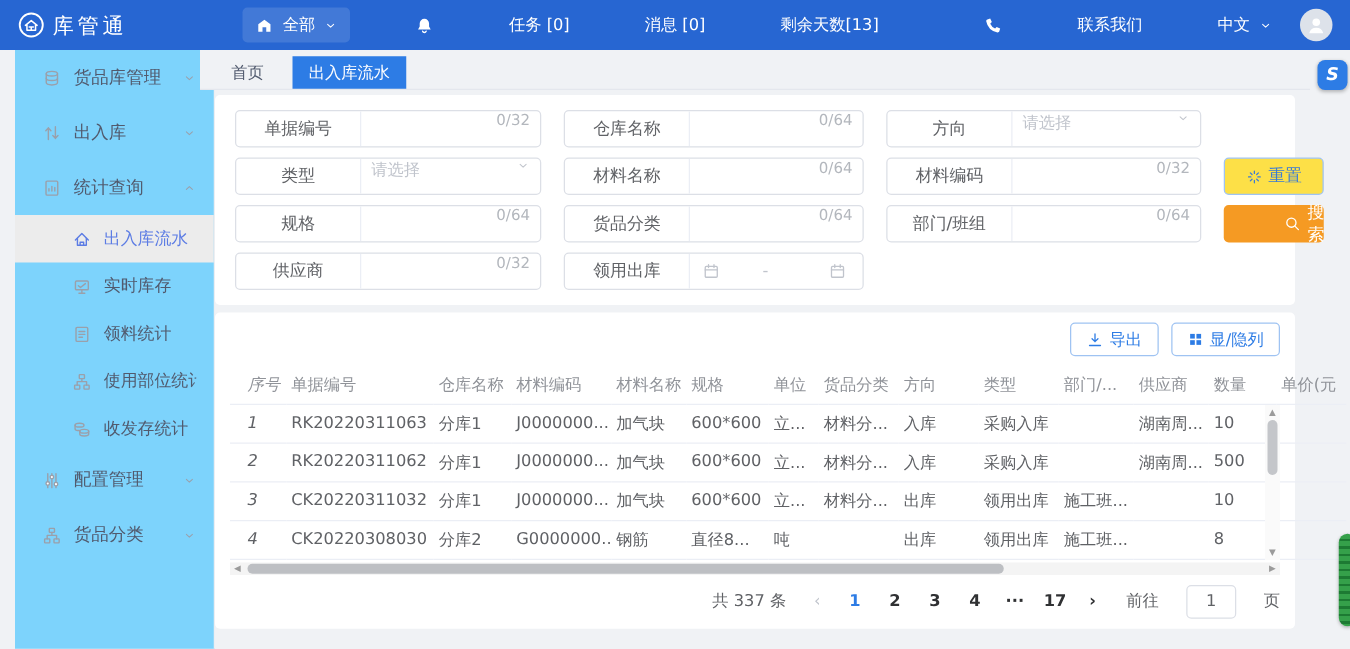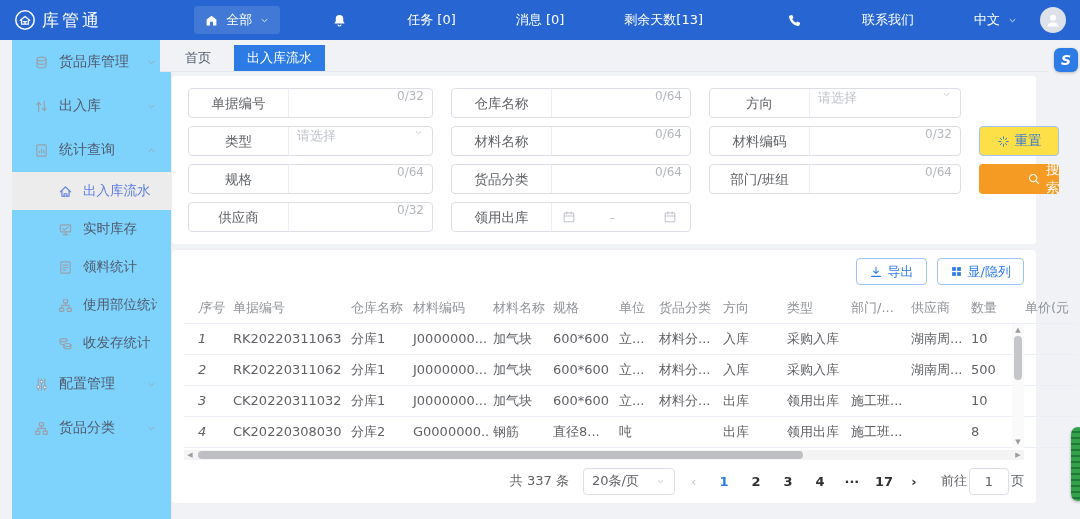--- a/index.html
+++ b/index.html
@@ -78,21 +78,21 @@
 
   
   .pagination{display:flex;align-items:center;justify-content:flex-end;gap:8px;margin-top:8px;font-size:13px;color:#606266;}
   .pg-total{margin-right:6px;}
   .pg-size{width:92px;height:27px;border:1px solid #dcdfe6;border-radius:4px;display:flex;align-items:center;
     padding:0 8px;color:#606266;cursor:pointer;gap:6px;}
   .pg-size .f-chev{margin-left:auto;}
   .pg-btn{min-width:22px;text-align:center;cursor:pointer;color:#303133;font-weight:bold;padding:0 2px;}
   .pg-btn.prev{color:#c0c4cc;font-weight:normal;}
   .pg-btn.page.active{color:var(--accent,#2d7ce5);}
-  .pg-goto{display:flex;align-items:center;gap:2px;margin-left:8px;}
+  .pg-goto{display:flex;align-items:center;gap:22px;margin-left:8px;}
   .pg-input{width:40px;height:27px;border:1px solid #dcdfe6;border-radius:4px;text-align:center;font-size:13px;
     color:#606266;font-family:inherit;}
 
   
   .float-s{position:absolute;top:48px;right:2px;width:24px;height:24px;background:var(--accent,#2d7ce5);
     border-radius:6px;color:#fff;font-weight:bold;font-style:italic;font-size:14px;display:flex;align-items:center;
     justify-content:center;cursor:pointer;box-shadow:0 1px 3px rgba(0,0,0,.25);}
   .float-green{position:absolute;right:-5px;bottom:18px;width:14px;height:74px;border-radius:7px;
     background:repeating-linear-gradient(180deg,#35a04a 0 4px,#1d7a33 4px 6px);box-shadow:0 1px 3px rgba(0,0,0,.3);}
 </style>
@@ -550,28 +550,20 @@
       </div>
 
       <div class="hscroll">
         <span class="arr">◀</span>
         <div class="h-thumb"></div>
         <span class="arr right">▶</span>
       </div>
 
       <div class="pagination">
         <span class="pg-total">共 337 条</span>
-        <div class="pg-size">
-          <span>20条/页</span>
-          <span class="f-chev icon" id="pgsize-chev">
-              <svg viewBox="0 0 16 16" width="11" height="11" fill="none" stroke="currentColor" stroke-width="1.2" stroke-linecap="round" stroke-linejoin="round">
-                <path d="M4.5 6.5L8 9.8l3.5-3.3"></path>
-              </svg>
-            </span>
-        </div>
         <span class="pg-btn prev">‹</span>
         <span id="page-list" style="display:flex;gap:10px;align-items:center;">
             <span class="pg-btn page active">1</span>
             <span class="pg-btn page">2</span>
             <span class="pg-btn page">3</span>
             <span class="pg-btn page">4</span>
             <span class="pg-btn page">···</span>
             <span class="pg-btn page">17</span>
           </span>
         <span class="pg-btn">›</span>

